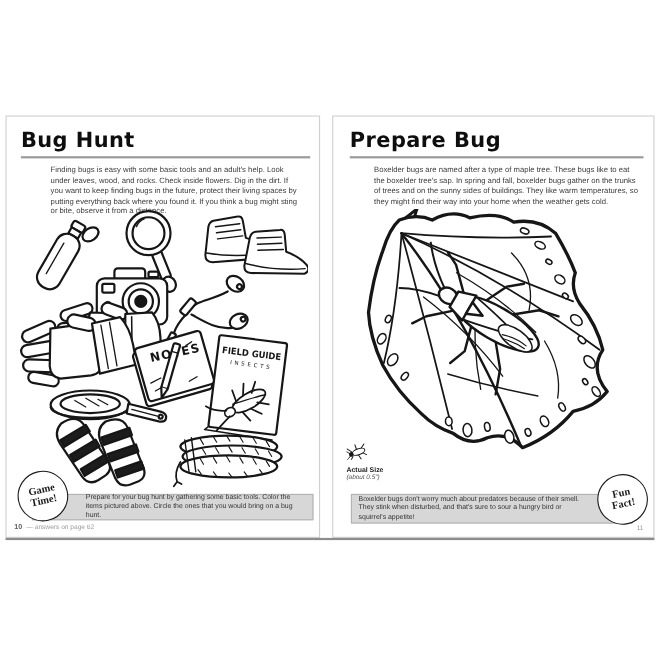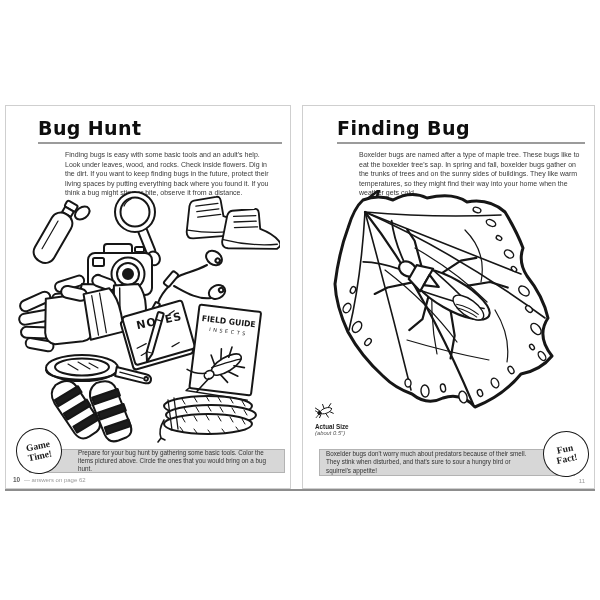--- a/index.html
+++ b/index.html
@@ -5,21 +5,20 @@
   * { box-sizing: border-box; margin: 0; padding: 0; }
   html,body { background:#ffffff; }
   body {
     width:600px; height:600px; position:relative; overflow:hidden;
     font-family:"Liberation Sans", sans-serif; color:#222;
   }
   .spread { position:absolute; left:5px; top:105px; width:590px; height:390px; }
   .page {
     position:absolute; top:0; height:384px; background:#fff;
     border:1px solid #cfcfcf;
-    padding-left:19px;
   }
   .page-left  { left:0;    width:286px; }
   .page-right { left:297px; width:293px; }
   .bottom-edge { position:absolute; left:0; top:384px; width:590px; height:2px; background:#8d8d8d; }
 
   .title {
     font-family:"DejaVu Sans", sans-serif; font-weight:bold; font-size:19px;
     letter-spacing:0.4px; color:#0e0e0e; margin:11px 8px 0 13px; white-space:nowrap;
   }
   .page-right .title { margin-left:15px; }
@@ -235,21 +234,21 @@
       <div class="box-text">Prepare for your bug hunt by gathering some basic tools. Color the items pictured above. Circle the ones that you would bring on a bug hunt.</div>
     </div>
 
     <div class="footer footer-left">
       <span class="pagenum">10</span>
       <span>— answers on page 62</span>
     </div>
   </div>
 
   <div class="page page-right">
-    <div class="title">Finding Bug</div>
+    <div class="title">Prepare Bug</div>
     <div class="rule"></div>
     <div class="intro">Boxelder bugs are named after a type of maple tree. These bugs like to eat the boxelder tree's sap. In spring and fall, boxelder bugs gather on the trunks of trees and on the sunny sides of buildings. They like warm temperatures, so they might find their way into your home when the weather gets cold.</div>
 
     <svg class="illustration" width="272" height="232" viewBox="0 0 272 232">
       <g class="ink">
 
         <g stroke-width="2.6">
           <path d="M64,0 L30,112"></path>
           <path d="M64,0 L46,14"></path>
         </g>

